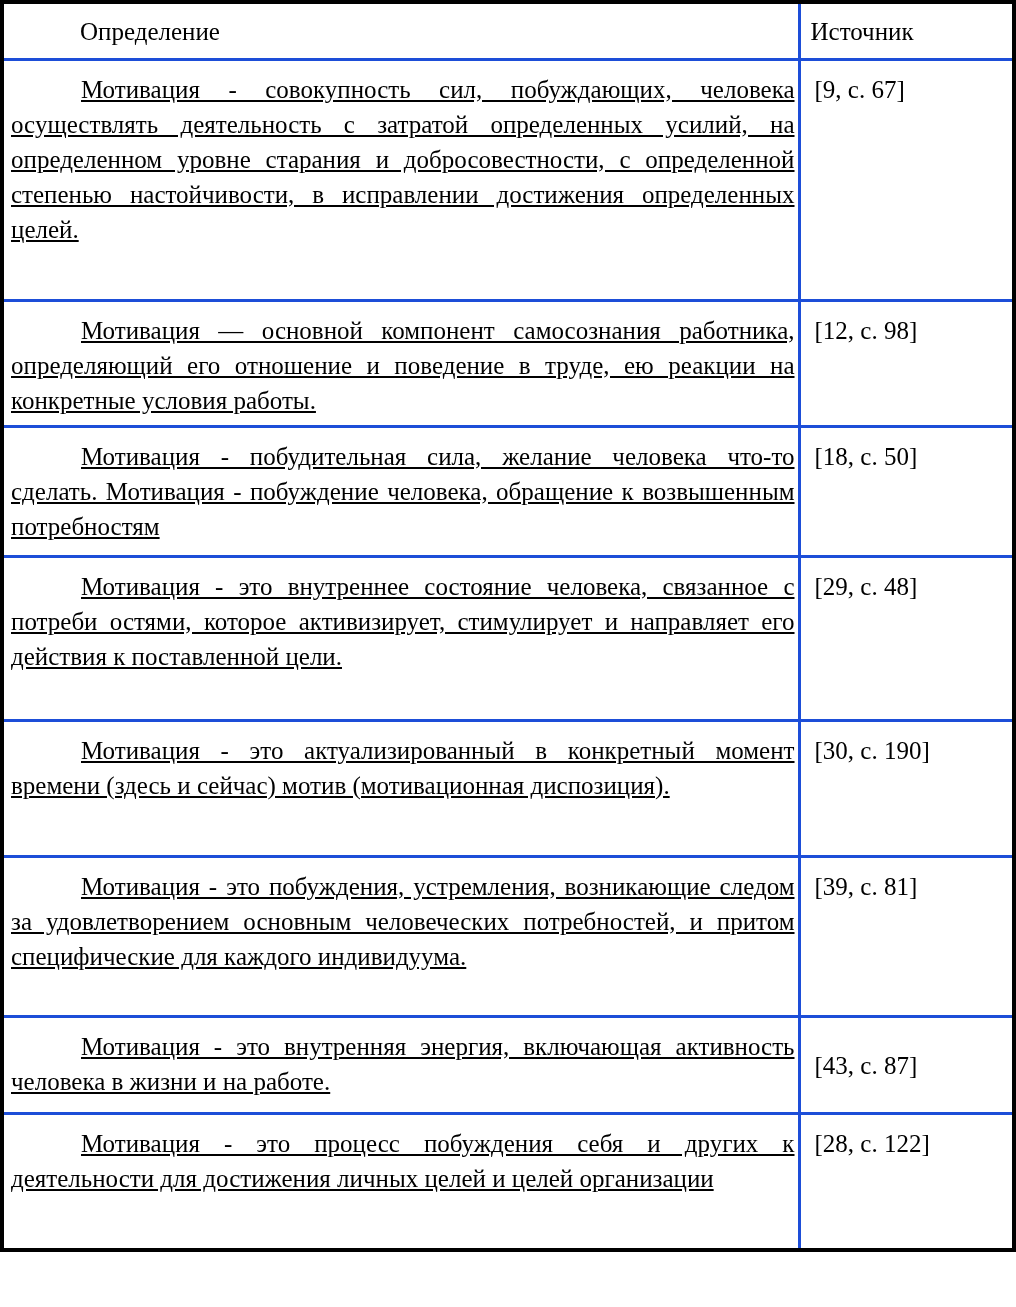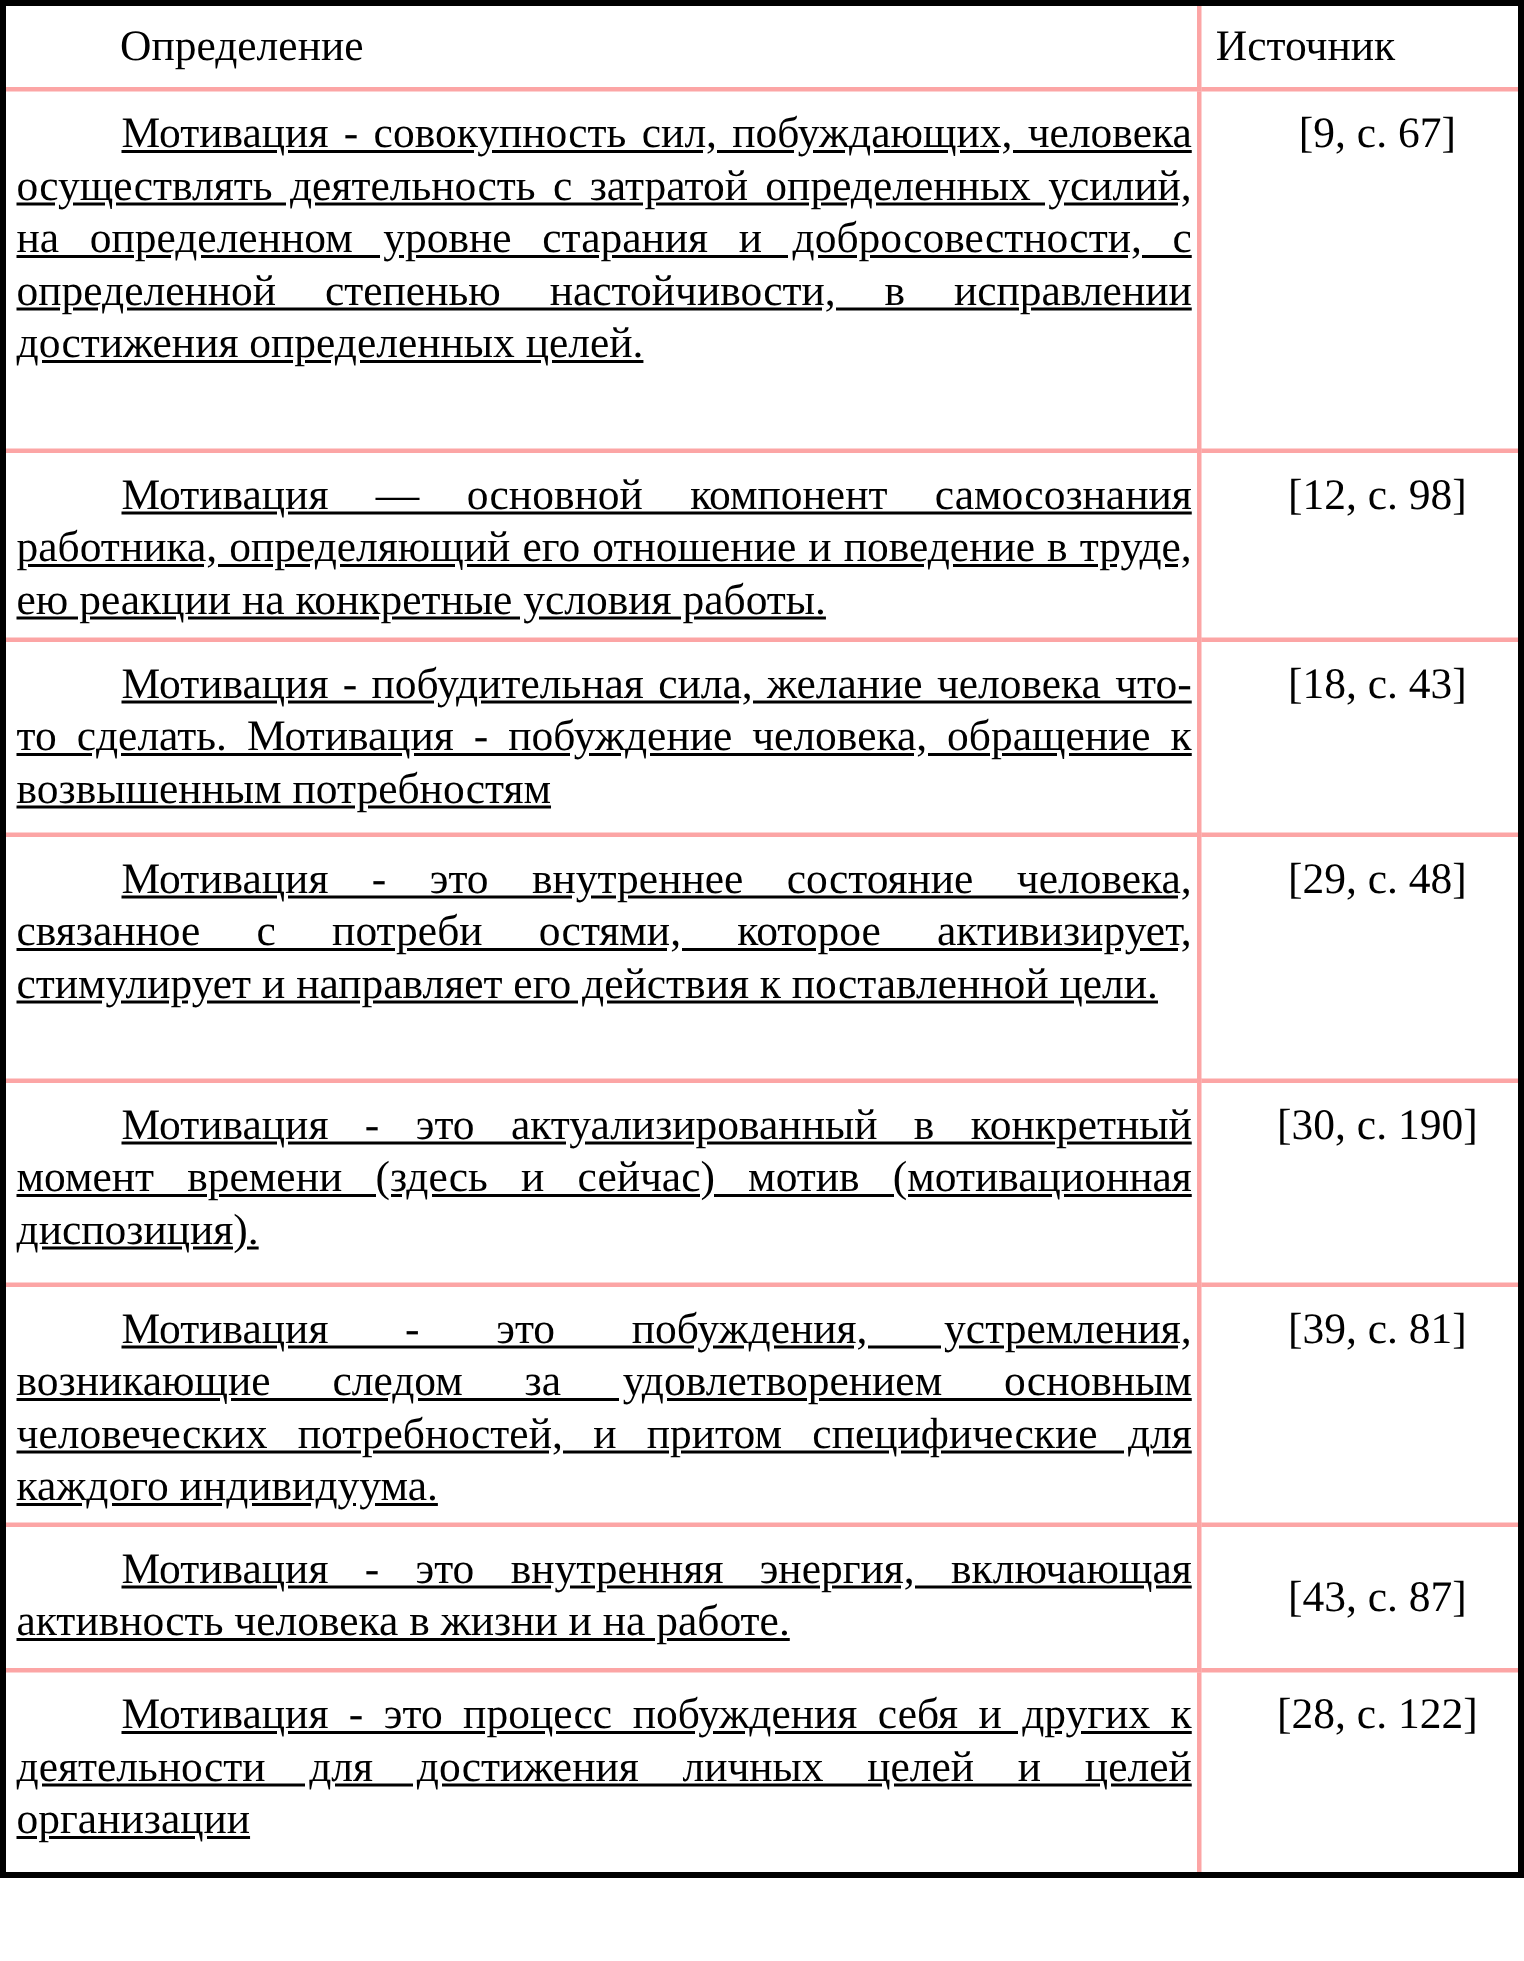--- a/index.html
+++ b/index.html
@@ -16,23 +16,23 @@
   }
   table.doc-table {
     width: 1016px;
     table-layout: fixed;
     border-collapse: collapse;
     border: 4px solid #000000;
   }
   col.col-def { width: 797px; }
   col.col-src { width: 215px; }
   td {
-    border: 3px solid #fca5a5;
+    border: 3px solid #1d4ed8;
     vertical-align: top;
-    font-size: 29px;
+    font-size: 25px;
     line-height: 35px;
     overflow: hidden;
   }
   
   tr.r-header  { height: 57px; }
   tr.r-section { height: 59px; }
   tr.r1 { height: 241px; }
   tr.r2 { height: 126px; margin-top: 32px; }
   tr.r3 { height: 130px; }
   tr.r4 { height: 164px; margin-top: 20px; }
@@ -52,23 +52,22 @@
     padding: 12px 4px 0 6px;
     text-indent: 70px;
   }
   td.def {
     padding: 11px 3px 0 7px;
     text-indent: 70px;
     text-align: justify;
     text-decoration: underline;
   }
   td.src {
-    padding: 11px 2px 0 26px;
+    padding: 11px 2px 0 14px;
     white-space: nowrap;
-    text-align: center;
   }
   td.src-lowered {
     padding-top: 30px;
   }
 </style>
 </head>
 <body>
 
 <table class="doc-table">
   <colgroup>
@@ -84,21 +83,21 @@
     <tr class="r1">
       <td class="def">Мотивация - совокупность сил, побуждающих, человека осуществлять деятельность с затратой определенных усилий, на определенном уровне старания и добросовестности, с определенной степенью настойчивости, в исправлении достижения определенных целей.</td>
       <td class="src">[9, с. 67]</td>
     </tr>
     <tr class="r2">
       <td class="def">Мотивация — основной компонент самосознания работника, определяющий его отношение и поведение в труде, ею реакции на конкретные условия работы.</td>
       <td class="src">[12, с. 98]</td>
     </tr>
     <tr class="r3">
       <td class="def">Мотивация - побудительная сила, желание человека что-то сделать. Мотивация - побуждение человека, обращение к возвышенным потребностям</td>
-      <td class="src">[18, с. 43]</td>
+      <td class="src">[18, с. 50]</td>
     </tr>
     <tr class="r4">
       <td class="def">Мотивация - это внутреннее состояние человека, связанное с потреби остями, которое активизирует, стимулирует и направляет его действия к поставленной цели.</td>
       <td class="src">[29, с. 48]</td>
     </tr>
     <tr class="r5">
       <td class="def">Мотивация - это актуализированный в конкретный момент времени (здесь и сейчас) мотив (мотивационная диспозиция).</td>
       <td class="src">[30, с. 190]</td>
     </tr>
     <tr class="r6">

